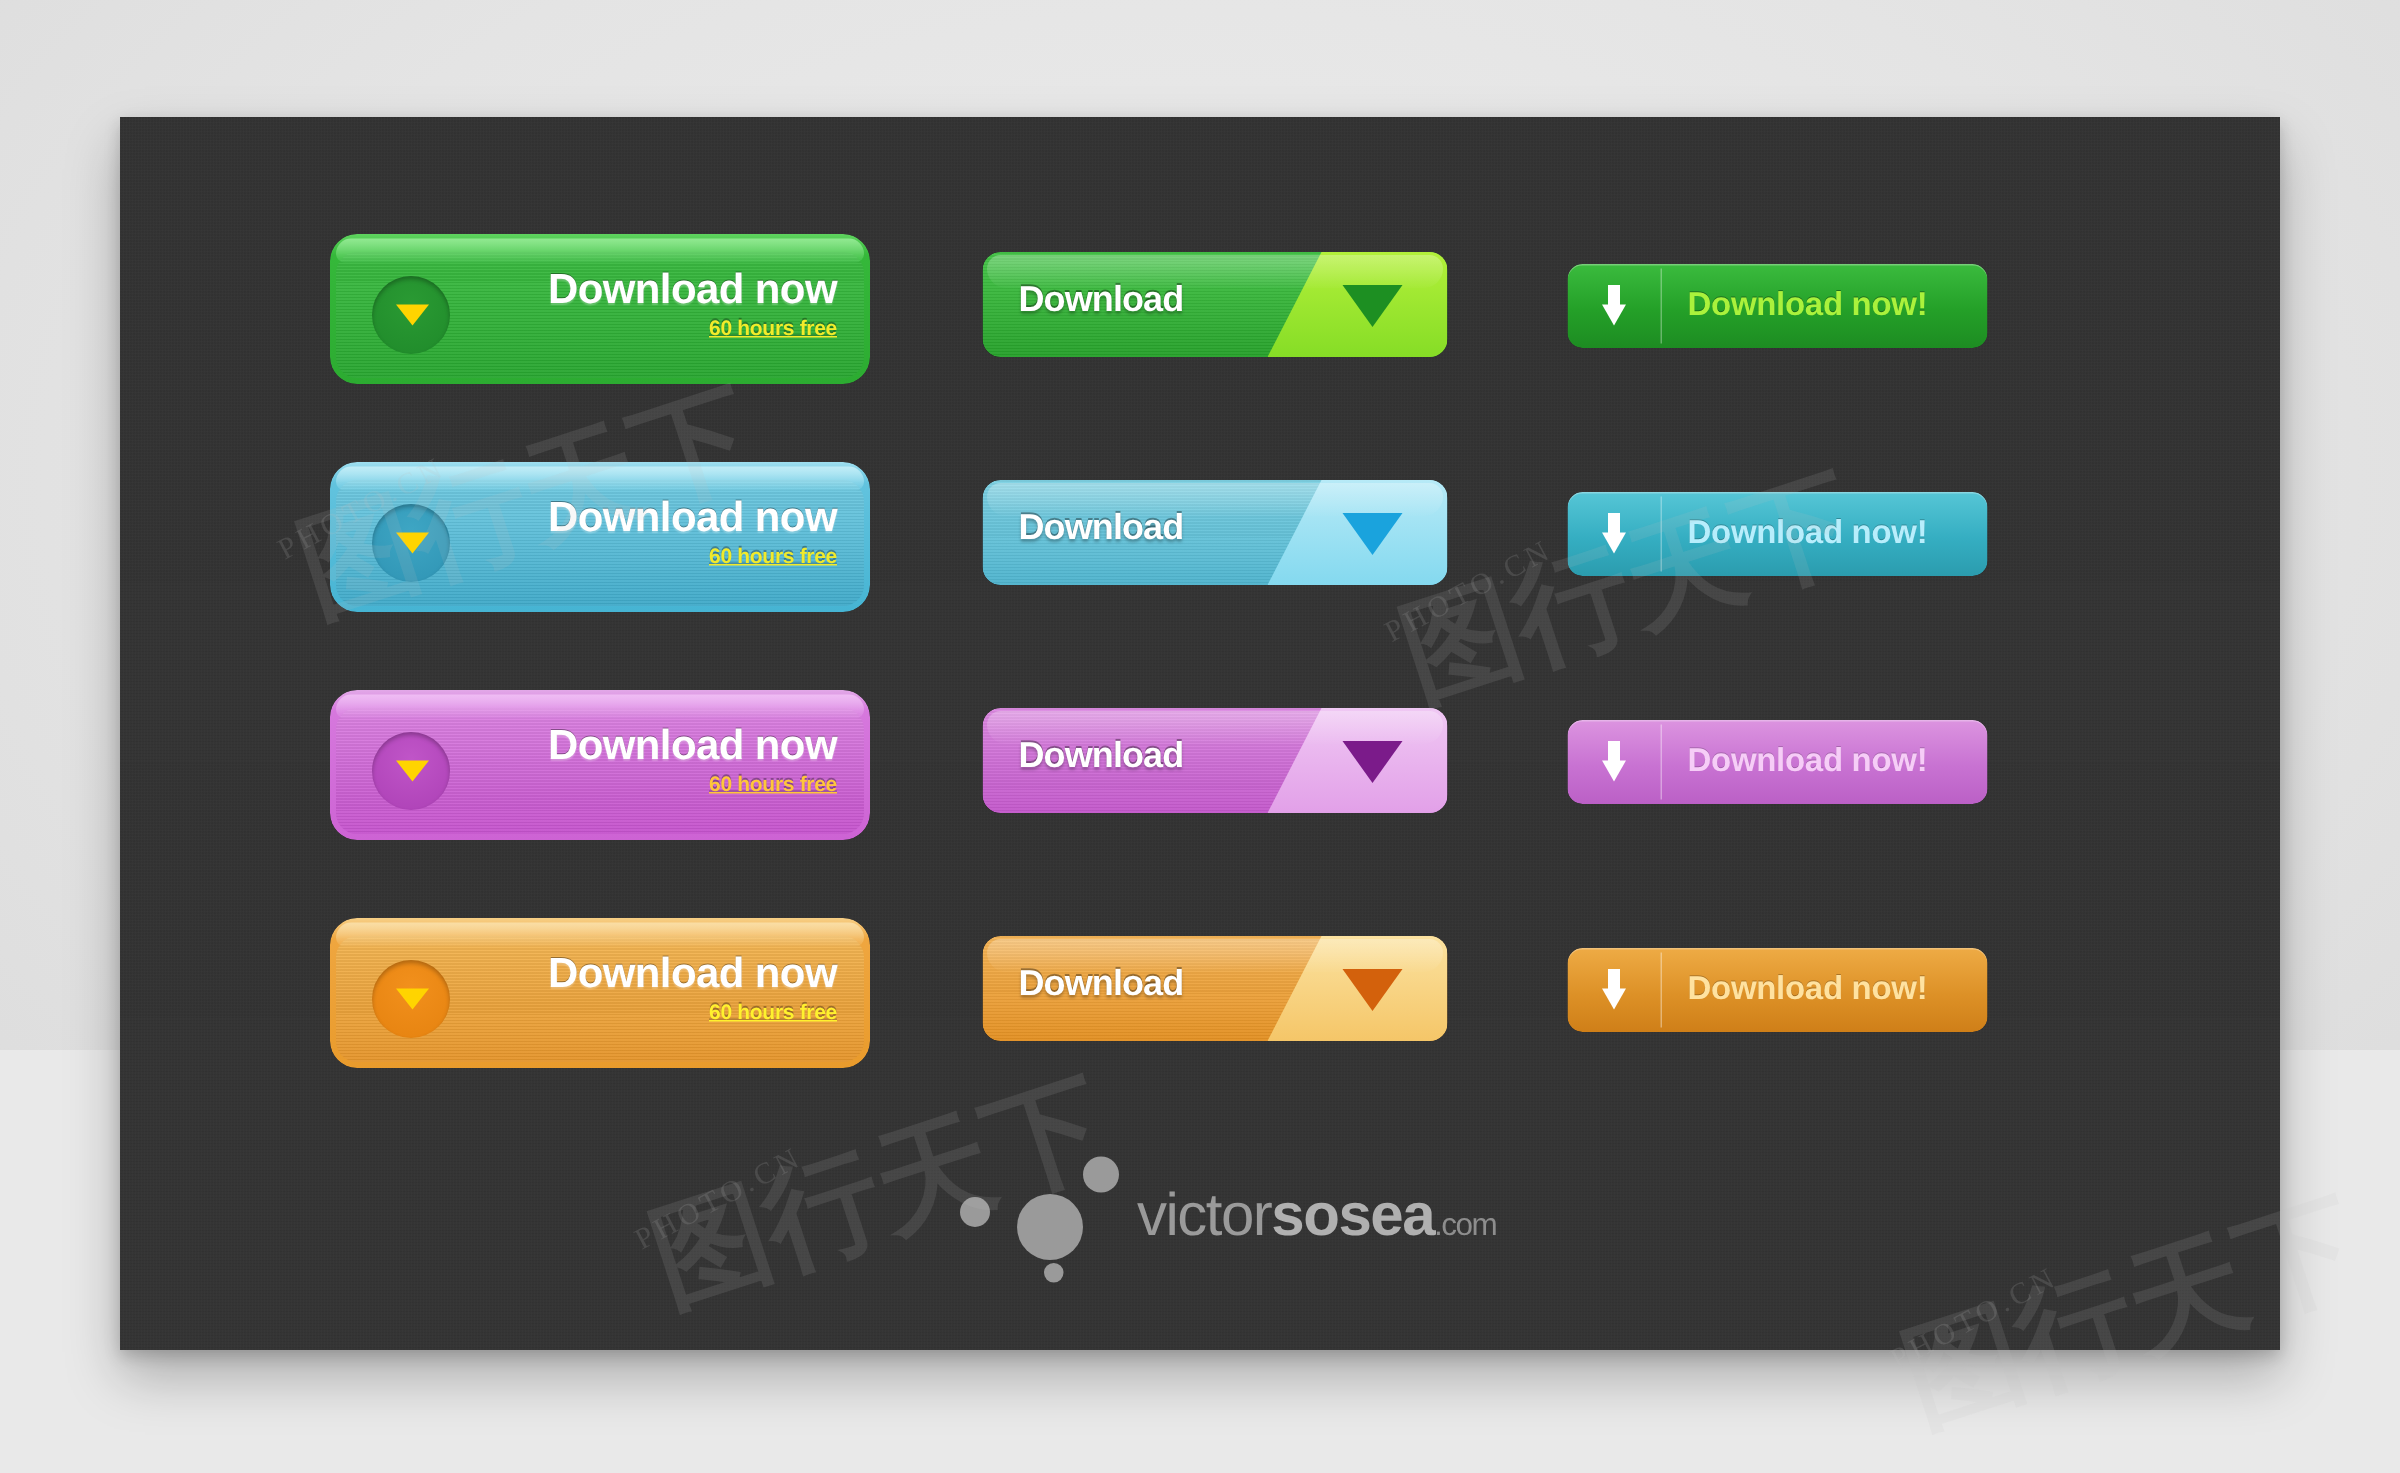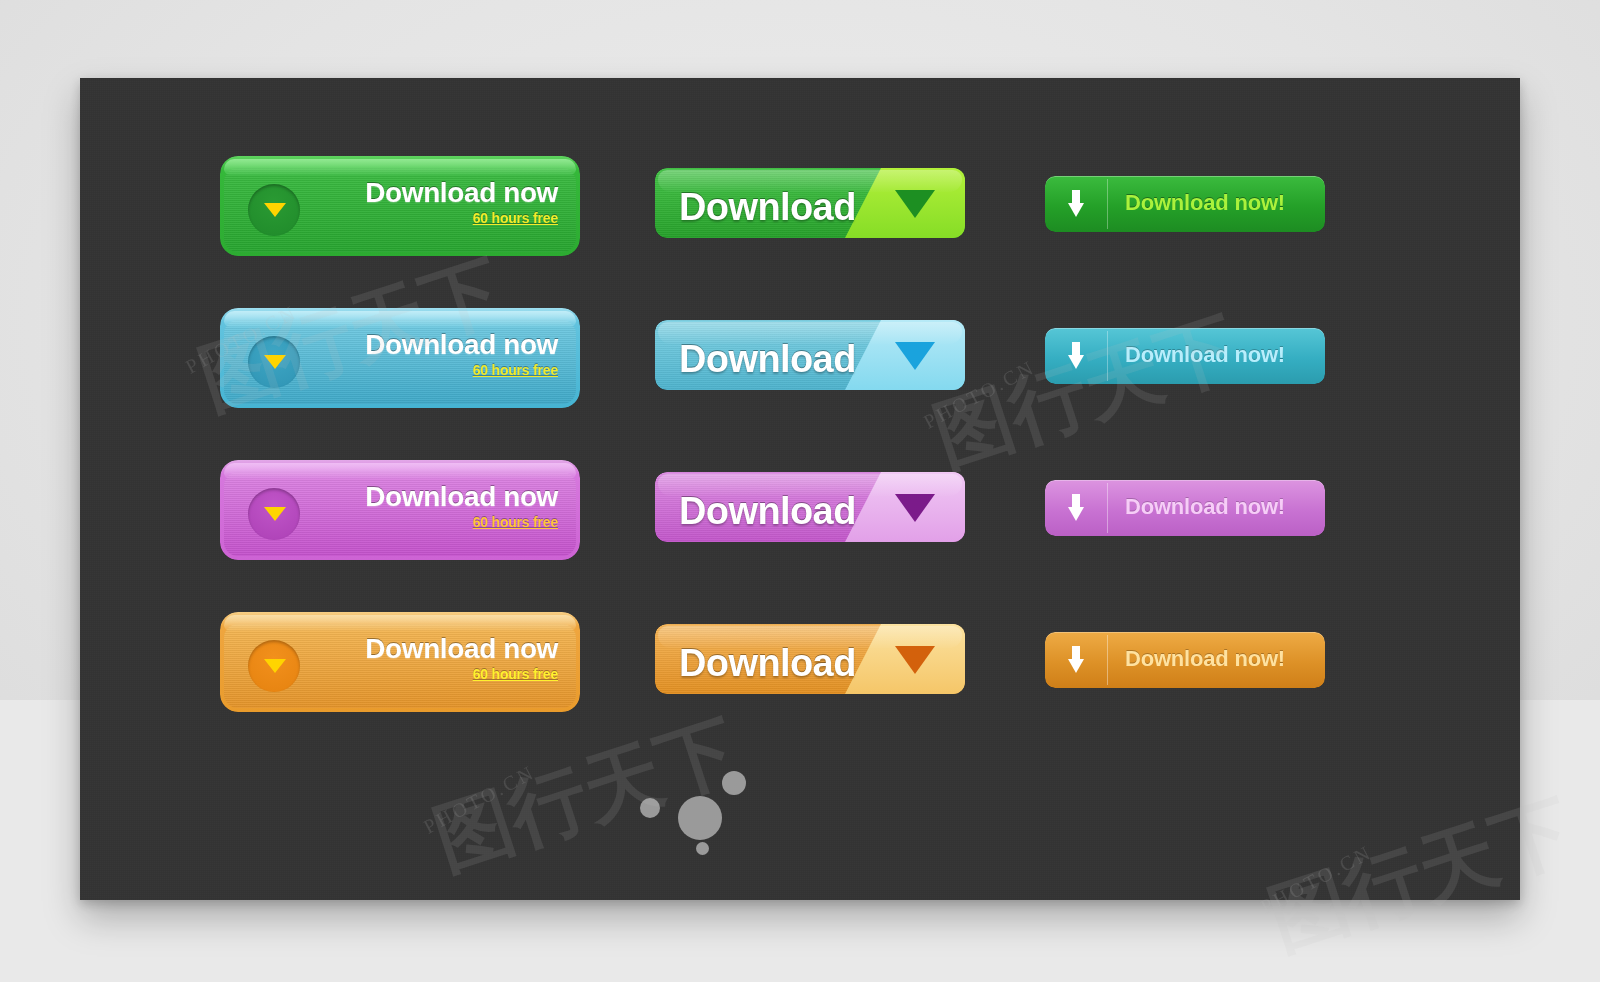--- a/index.html
+++ b/index.html
@@ -153,21 +153,21 @@
     left: 3px; right: 3px; top: 2px;
     height: 22px;
     border-radius: 10px 10px 14px 14px;
     background: linear-gradient(180deg, rgba(255,255,255,0.28), rgba(255,255,255,0.02));
     pointer-events: none;
   }
   .btn-b .b-label {
     position: absolute;
     left: 24px;
     top: 18px;
-    font-size: 38px;
+    font-size: 24px;
     font-weight: bold;
     letter-spacing: -0.6px;
     color: #ffffff;
     text-shadow: 0 -1px 0 rgba(0,0,0,0.35), 0 2px 2px rgba(0,0,0,0.25);
   }
   .btn-b .b-tri {
     position: absolute;
     right: 30px;
     top: 22px;
     width: 0; height: 0;
@@ -525,20 +525,21 @@
           <div class="c-label">Download now!</div>
         </div>
       </div>
     </div>
 
     <div id="logo">
       <div class="dot d1"></div>
       <div class="dot d2"></div>
       <div class="dot d3"></div>
       <div class="dot d4"></div>
+      <div class="wordmark"><span class="w-light">victor</span><span class="w-bold">sosea</span><span class="w-tld">.com</span></div>
     </div>
 
     <span class="wm cn" style="left:100px; top:250px;">PHOTO.CN</span>
     <span class="wm cjk" style="left:115px; top:205px;">图行天下</span>
     <span class="wm cn" style="left:838px; top:305px;">PHOTO.CN</span>
     <span class="wm cjk" style="left:850px; top:262px;">图行天下</span>
     <span class="wm cn" style="left:338px; top:710px;">PHOTO.CN</span>
     <span class="wm cjk" style="left:350px; top:665px;">图行天下</span>
     <span class="wm cn" style="left:1175px; top:790px;">PHOTO.CN</span>
     <span class="wm cjk" style="left:1185px; top:745px;">图行天下</span>

